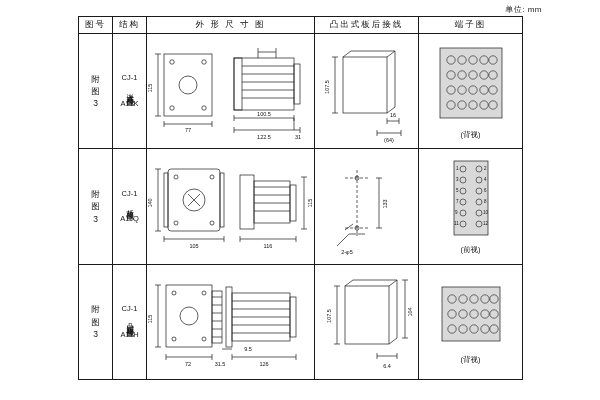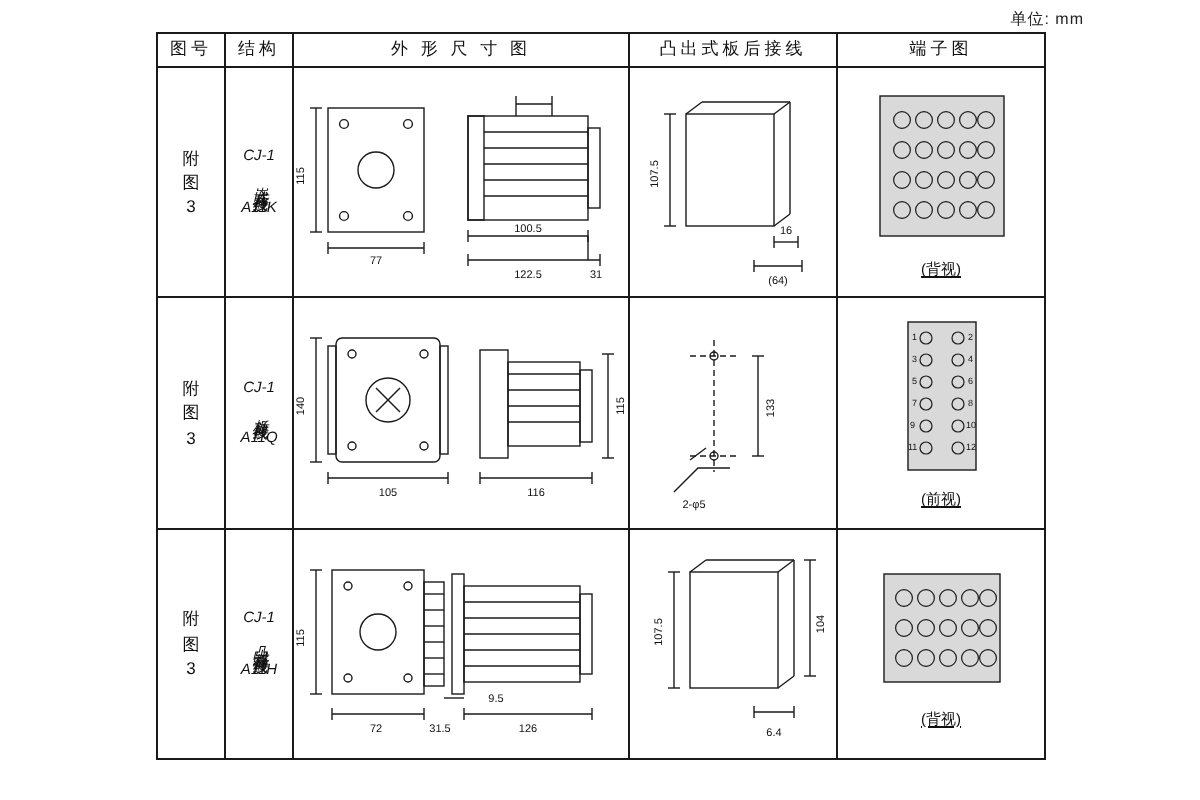--- a/index.html
+++ b/index.html
@@ -31,36 +31,36 @@
   thead th{height:16px;font-size:8.5px;letter-spacing:2px;}
   .col-fig{width:34px;}
   .col-struct{width:34px;}
   .col-outline{width:168px;}
   .col-mount{width:104px;}
   .col-term{width:104px;}
 
   .figcell{font-size:8.5px;line-height:1.45;}
   .figcell span{display:block;}
 
-  .structcell{font-size:7.5px;line-height:1.35;padding:2px 1px;font-style:italic;}
+  .structcell{font-size:7.5px;line-height:1.35;padding:2px 1px;}
   .structcell .top{margin-bottom:2px;}
   .structcell .vert{
     writing-mode:vertical-rl;
     text-orientation:upright;
     display:inline-block;
     letter-spacing:1px;
     line-height:1.1;
     margin:1px 0;
   }
   .structcell .bot{margin-top:2px;}
 
   .drawcell{position:relative;height:112px;}
   .drawcell svg{display:block;margin:0 auto;}
   .term-wrap{position:relative;}
-  .term-cap{font-size:7.5px;margin-top:2px;text-decoration:underline;}
+  .term-cap{font-size:7.5px;margin-top:2px;}
 </style>
 </head>
 <body>
 
 <div class="page">
 
   <div class="unit">单位: mm</div>
 
   <table class="main">
     <colgroup>

